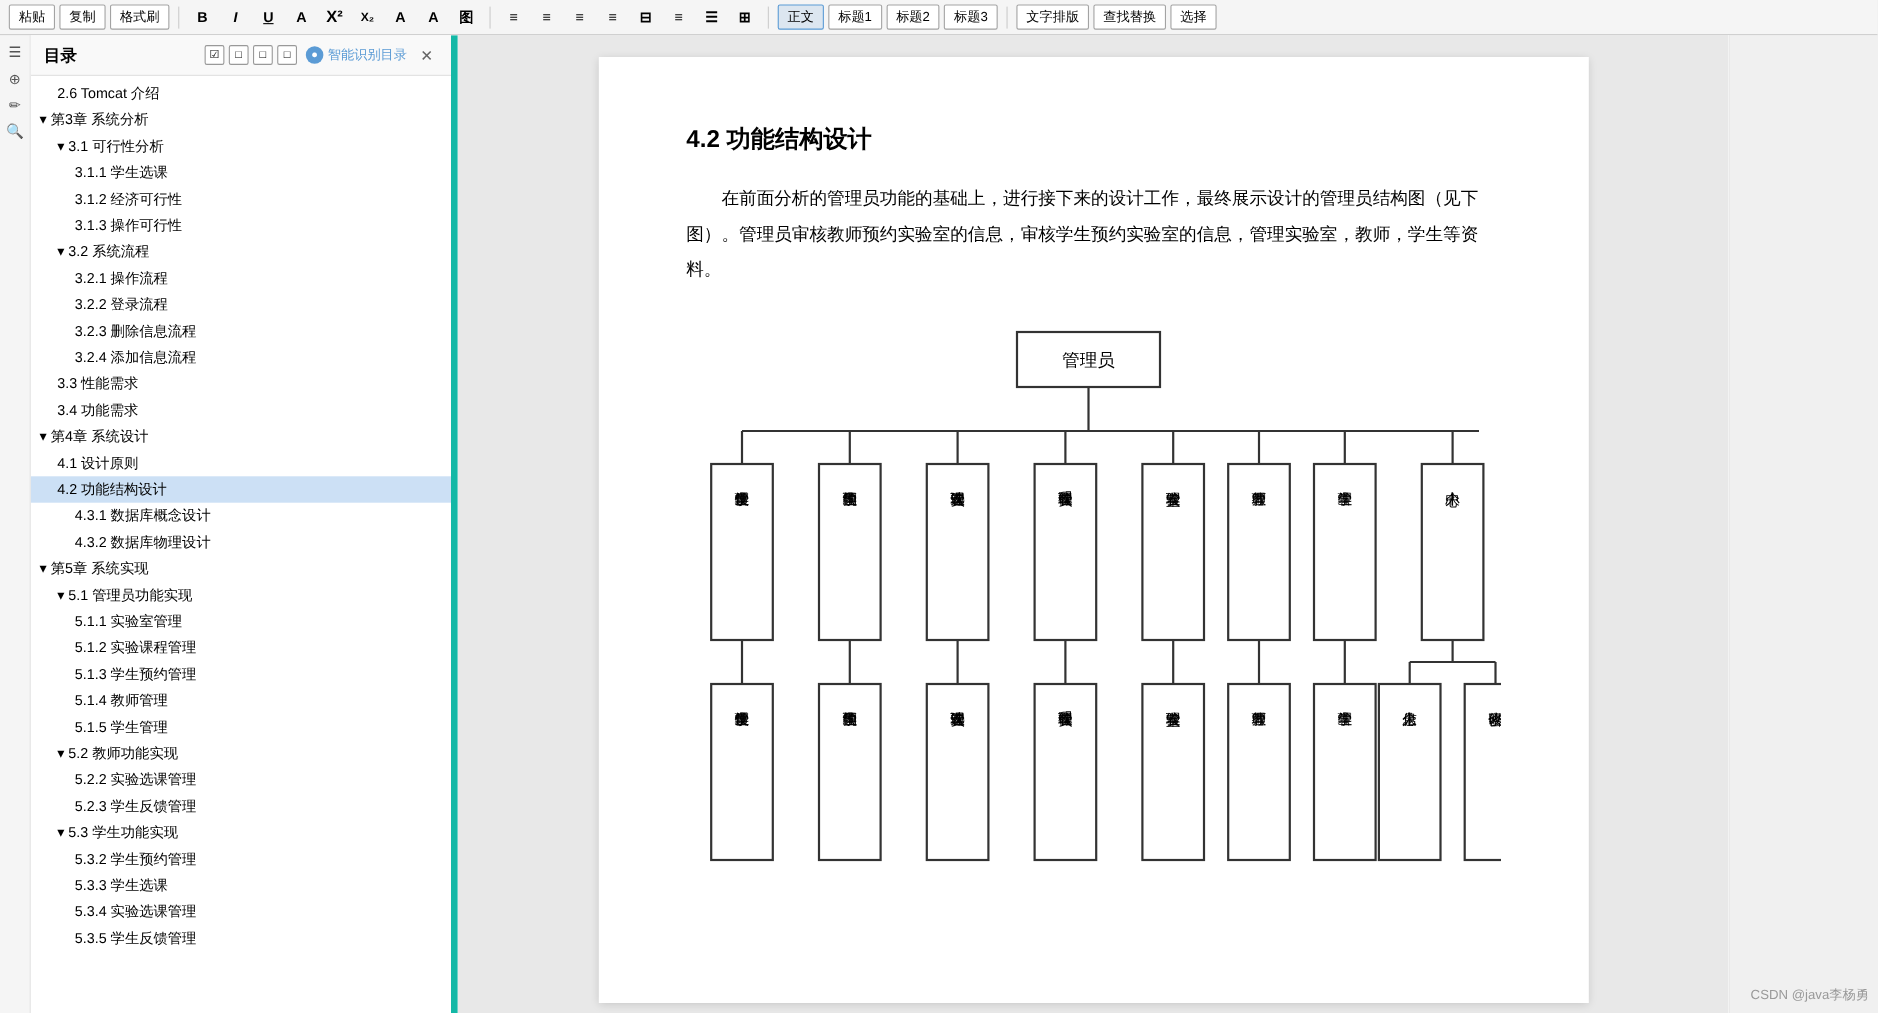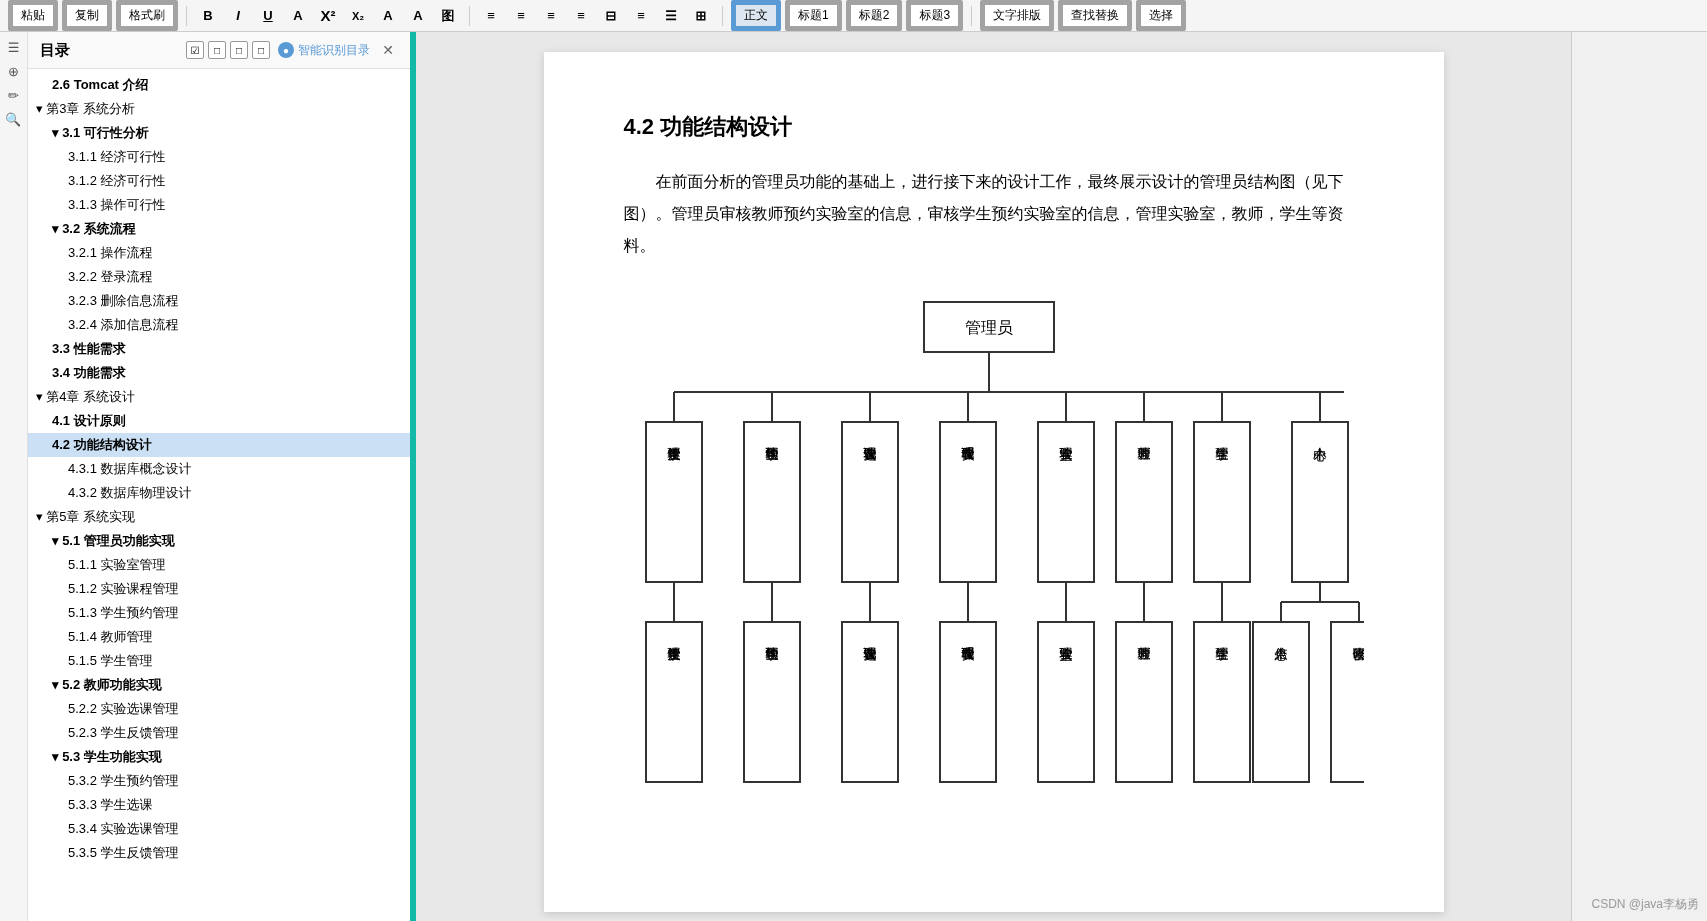--- a/index.html
+++ b/index.html
@@ -12,21 +12,21 @@
       height: 32px;
       display: flex;
       align-items: center;
       padding: 0 8px;
       gap: 4px;
       flex-shrink: 0;
     }
     .toolbar-btn {
       padding: 2px 8px;
       font-size: 12px;
-      border: 5px solid #a3a3a3;
+      border: 1px solid #a3a3a3;
       background: white;
       cursor: pointer;
       border-radius: 2px;
       white-space: nowrap;
     }
     .toolbar-btn.active { background: #dce6f0; border-color: #5b9bd5; }
     .toolbar-sep { width: 1px; height: 20px; background: #ccc; margin: 0 4px; }
     .toolbar-icon-btn {
       width: 26px; height: 24px;
       display: flex; align-items: center; justify-content: center;
@@ -111,21 +111,21 @@
       display: flex;
       align-items: center;
       padding: 3px 8px;
       font-size: 13px;
       cursor: pointer;
       user-select: none;
       white-space: nowrap;
     }
     .toc-item.active { background: #cce0f5; }
     .toc-item .indent-1 { margin-left: 0px; }
-    .toc-item .indent-2 { margin-left: 16px; font-weight: bold; }
+    .toc-item .indent-2 { margin-left: 16px; }
     .toc-item .indent-3 { margin-left: 32px; }
 
     
     .doc-area {
       flex: 1;
       background: #e8e8e8;
       overflow-y: auto;
       padding: 20px 40px;
       display: flex;
       justify-content: center;
@@ -268,21 +268,21 @@
     <div class="toc-item">
           <span class="indent-2">  2.6 Tomcat 介绍</span>
         </div>
         <div class="toc-item">
           <span class="indent-1">▾ 第3章 系统分析</span>
         </div>
         <div class="toc-item">
           <span class="indent-2">  ▾ 3.1 可行性分析</span>
         </div>
         <div class="toc-item">
-          <span class="indent-3">    3.1.1 经济可行性</span>
+          <span class="indent-3">    3.1.1 学生选课</span>
         </div>
         <div class="toc-item">
           <span class="indent-3">    3.1.2 经济可行性</span>
         </div>
         <div class="toc-item">
           <span class="indent-3">    3.1.3 操作可行性</span>
         </div>
         <div class="toc-item">
           <span class="indent-2">  ▾ 3.2 系统流程</span>
         </div>

